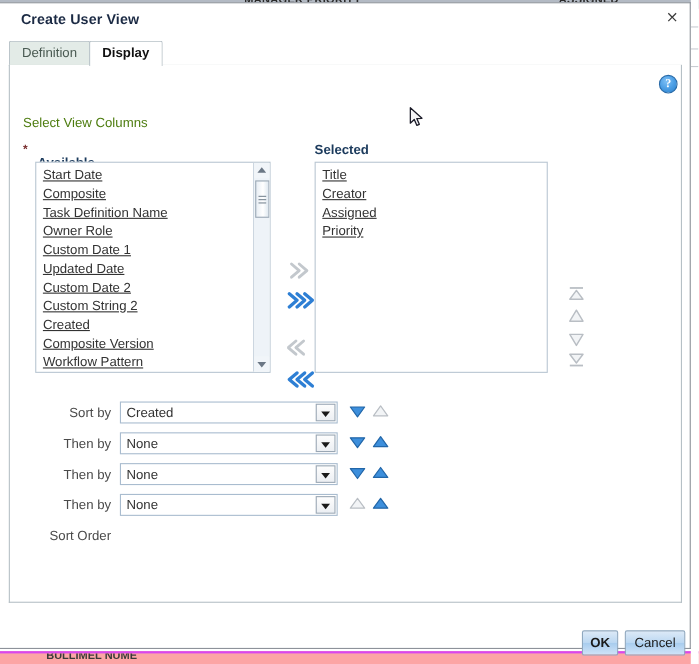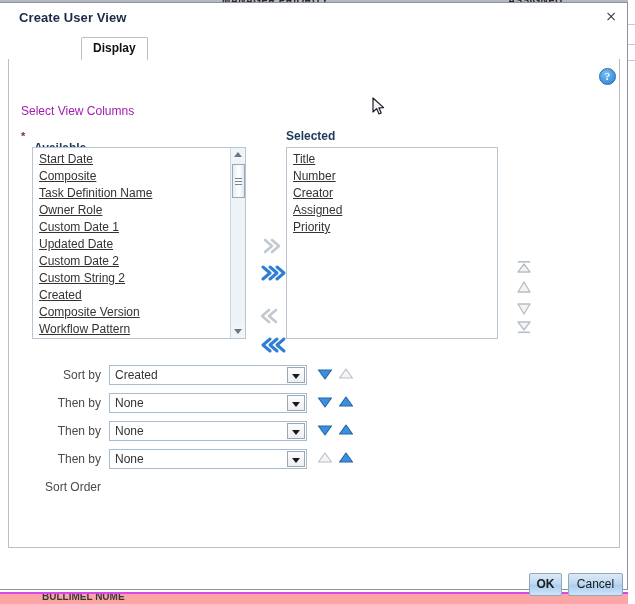--- a/index.html
+++ b/index.html
@@ -112,21 +112,21 @@
   }
   .help-icon .q {
     position: absolute; left: 0; top: 0; width: 17px; height: 17px;
     line-height: 16px; text-align: center;
     color: #ffffff; font-size: 11px; font-weight: bold;
     font-family: "Liberation Serif", serif;
   }
 
   .sel-columns-label {
     position: absolute; left: 12px; top: 45px;
-    font-size: 12px; color: #a21caf;
+    font-size: 12px; color: #4d7c0f;
   }
   .req-star {
     position: absolute; left: 12px; top: 71px;
     font-size: 11px; color: #7a3030; font-weight: bold;
   }
   .avail-label {
     position: absolute; left: 25px; top: 70px;
     font-size: 12px; font-weight: bold; color: #1b3a5c; margin-top: 12px;
   }
   .selected-label {
@@ -269,20 +269,21 @@
     <div class="rule" style="top:44px"></div>
     <div class="rule" style="top:60px"></div>
   </div>
 
   <div class="dialog">
 
     <div class="dlg-title">Create User View</div>
     <div class="dlg-close">×</div>
 
     <div class="tabbar">
+      <div class="tab inactive">Definition</div>
       <div class="tab active">Display</div>
     </div>
     <div class="tabline"></div>
 
     <div class="panel">
 
       <div class="help-icon">
         <div class="circ"></div>
         <div class="q">?</div>
       </div>
@@ -318,21 +319,20 @@
           </div>
           <div class="arrow down">
               <i></i>
             </div>
         </div>
       </div>
 
       <div class="listbox selected">
         <ul>
           <li>Title</li>
-          <li>Number</li>
           <li>Creator</li>
           <li>Assigned</li>
           <li>Priority</li>
         </ul>
       </div>
 
       <div class="xfer r1">
         <svg width="26" height="18" viewBox="0 0 26 18">
           <path d="M4 3 L11 9 L4 15" fill="none" stroke="#c3c8cd" stroke-width="2.6" stroke-linecap="round" stroke-linejoin="round"></path>
           <path d="M11 3 L18 9 L11 15" fill="none" stroke="#c3c8cd" stroke-width="2.6" stroke-linecap="round" stroke-linejoin="round"></path>

